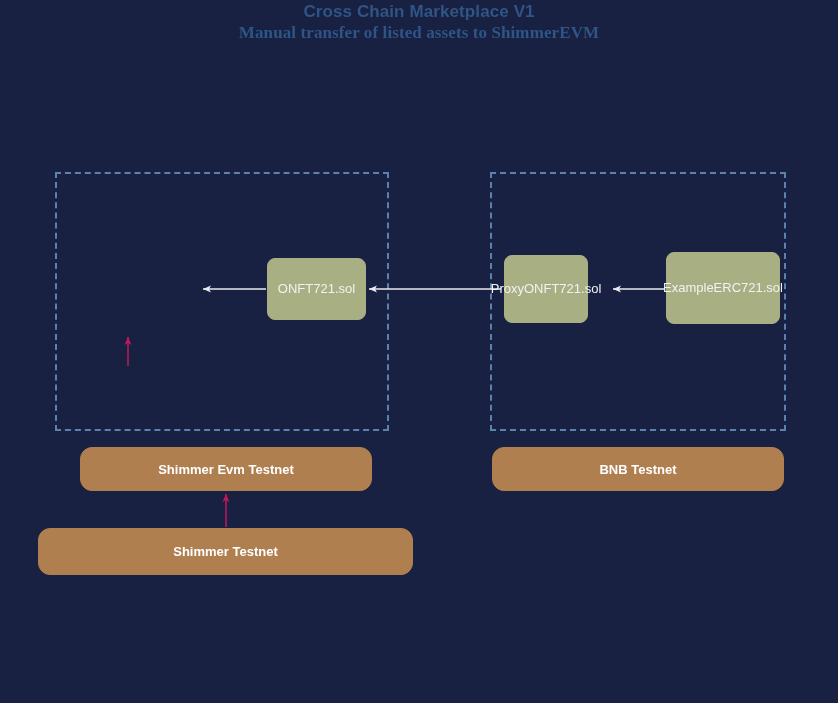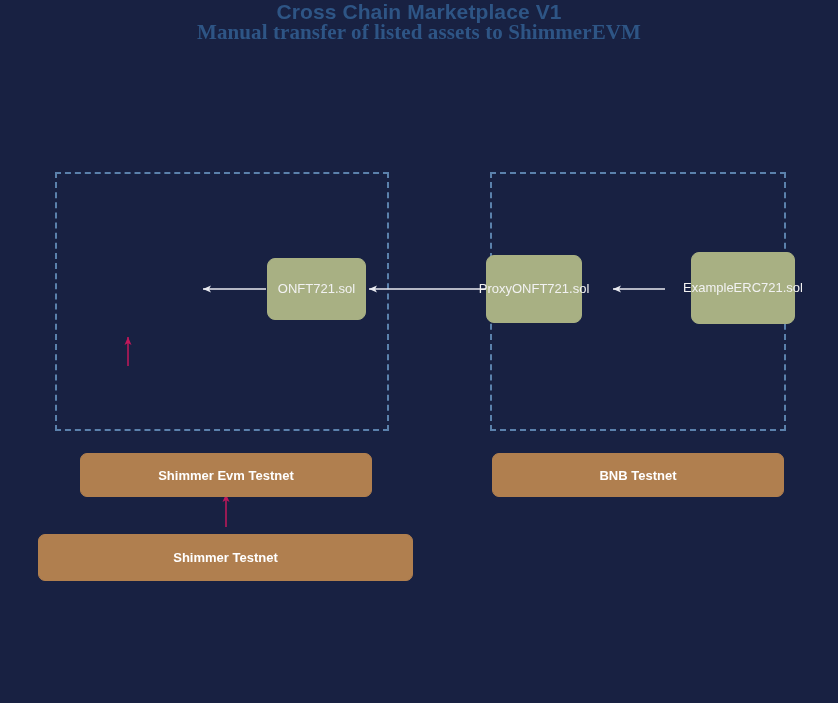--- a/index.html
+++ b/index.html
@@ -23,21 +23,21 @@
   }
 
   
   .title-block {
     position: absolute;
     left: 0;
     top: 0;
     width: 838px;
     text-align: center;
     color: #2e5585;
-    font-size: 21px;
+    font-size: 17px;
     font-weight: bold;
     line-height: 21px;
     letter-spacing: 0.1px;
     user-select: none;
   }
   .title-line-1 { margin-top: 1px; }
   .title-line-2 { margin-top: 0px; font-family: Liberation Serif, serif; }
 
   
   .group-box {
@@ -95,49 +95,47 @@
     height: 56px;
   }
   #node-onft721 {
     left: 267px;
     top: 258px;
     width: 99px;
     height: 62px;
     text-align: right;
   }
   #node-proxyonft721 {
-    left: 486px;
+    left: 504px;
     top: 255px;
-    width: 96px;
+    width: 84px;
     height: 68px;
   }
   #node-exampleerc721 {
     left: 666px;
     top: 252px;
-    width: 104px;
+    width: 114px;
     height: 72px;
-    margin-left: 25px;
   }
 
   
   .network {
     position: absolute;
     box-sizing: border-box;
     background: #b07f4f;
     border: 1px solid #b07f4f;
-    border-radius: 7px;
+    border-radius: 12px;
     color: #ffffff;
     display: flex;
     align-items: center;
     justify-content: center;
     text-align: left;
     font-size: 13px;
     font-weight: bold;
     user-select: none;
-    margin-top: 6px;
   }
   #network-shimmer-evm-testnet {
     left: 80px;
     top: 447px;
     width: 292px;
     height: 44px;
   }
   #network-bnb-testnet {
     left: 492px;
     top: 447px;

